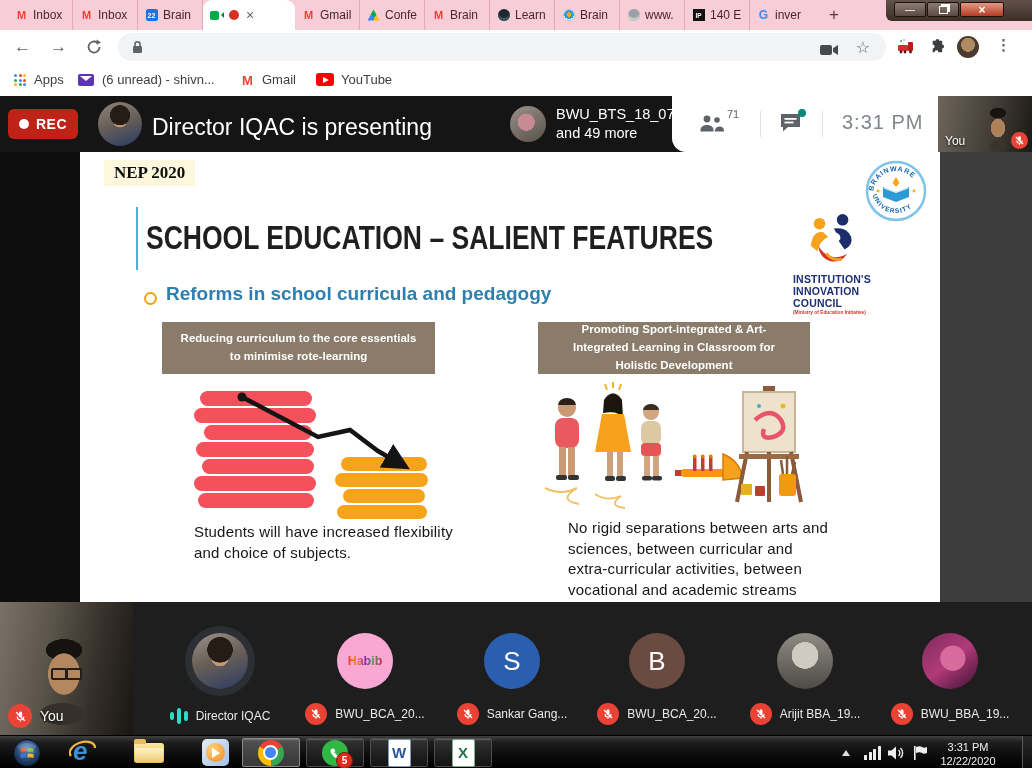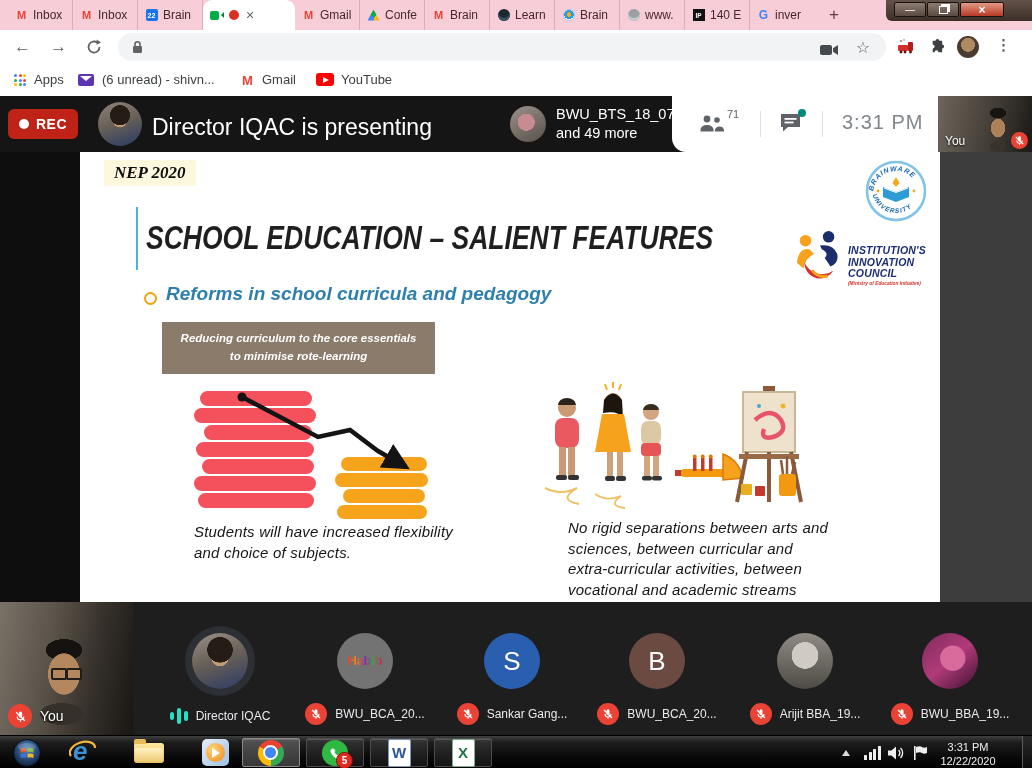--- a/index.html
+++ b/index.html
@@ -68,39 +68,39 @@
   .youthumb{left:938px;top:96px;width:94px;height:56px;
      background:radial-gradient(ellipse 13px 9px at 60px 50px,#3a332c 0 60%,transparent 61%),
                 radial-gradient(ellipse 12px 16px at 60px 32px,#ad8159 0 58%,transparent 60%),
                 radial-gradient(ellipse 13px 9px at 60px 17px,#17130f 0 60%,transparent 61%),
                 linear-gradient(100deg,#6e665c,#3f3a33 60%,#1c1916);}
   .youlabel{color:#fff;font-size:12px;font-weight:500;text-shadow:0 1px 2px #000;}
   .micoff{border-radius:50%;background:#ea4335;display:flex;align-items:center;justify-content:center;flex:0 0 auto;}
   
   .stageL{left:0;top:152px;width:80px;height:450px;background:#0e0e0e;}
   .stageR{left:940px;top:152px;width:92px;height:450px;background:#3d3d3d;}
-  .slide{left:80px;top:152px;width:860px;height:450px;background:#fff;font-style:italic;}
+  .slide{left:80px;top:152px;width:860px;height:450px;background:#fff;}
   .nep{left:24px;top:8px;background:#fcf7dd;padding:3px 10px;font-family:"Liberation Serif",serif;font-weight:bold;font-size:17px;color:#0d0d0d;}
   .trule{left:56px;top:55px;width:2px;height:63px;background:#4ab4d8;}
   .stitle{left:66px;top:66px;font-size:34px;font-weight:600;color:#1f1f1f;white-space:nowrap;transform:scaleX(.78);transform-origin:0 50%;font-family:"Liberation Sans",sans-serif;}
   .bring{left:64px;top:140px;width:9px;height:9px;border:2.5px solid #f0a30a;border-radius:50%;}
   .btext{left:86px;top:131px;font-size:19px;font-weight:bold;color:#2e7fad;}
   .bbox{top:170px;height:52px;background:#8a7b6a;color:#fff;font-weight:bold;font-size:11.5px;text-align:center;display:flex;align-items:center;justify-content:center;padding:4px 18px;box-sizing:border-box;line-height:1.55;}
   .bbox.l{left:82px;width:273px;}
   .bbox.r{left:458px;width:272px;}
   .illusL{left:100px;top:233px;width:300px;height:130px;}
   .bk{border-radius:9px;background:#f4515c;height:15px;margin-top:2px;}
   .stack-red{left:14px;top:4px;width:132px;}
   .stack-org{left:155px;top:70px;width:100px;}
   .stack-org .bk{background:#f7a41d;height:14px;}
   .capt{color:#161616;font-size:15px;line-height:1.38;letter-spacing:.2px;margin-left:30px;}
   .capL{left:84px;top:370px;width:265px;}
   .capR{left:458px;top:366px;width:262px;}
   .unilogo{left:785px;top:8px;width:62px;height:62px;}
-  .iic{left:713px;top:76px;display:flex;gap:5px;align-items:flex-end;}
+  .iic{left:713px;top:59px;display:flex;gap:5px;align-items:center;flex-direction:column;}
   .iictxt{font-size:10.5px;font-weight:bold;color:#1c2e74;line-height:1.12;letter-spacing:.2px;}
   .iicsub{font-size:4.8px;color:#d63229;font-weight:bold;margin-top:1px;}
   
   .strip{left:0;top:602px;width:1032px;height:133px;background:#1e1e1e;}
   .selfview{left:0;top:0;width:133px;height:133px;
      background:radial-gradient(ellipse 36px 18px at 62px 112px,#35302a 0 60%,transparent 61%),
                 radial-gradient(ellipse 27px 35px at 64px 72px,#b5875f 0 58%,transparent 60%),
                 radial-gradient(ellipse 30px 18px at 64px 48px,#15120f 0 60%,transparent 61%),
                 linear-gradient(100deg,#7a7167 0%,#5c554b 35%,#342f29 70%,#191613 100%);}
   .glasses::before,.glasses::after{content:"";position:absolute;width:12px;height:8px;border:2px solid #221d18;border-radius:2px;top:0;}
@@ -336,20 +336,21 @@
 
   <div class="abs stageL"></div>
   <div class="abs stageR"></div>
   <div class="abs slide">
     <span class="abs nep">NEP 2020</span>
     <span class="abs trule"></span>
     <span class="abs stitle">SCHOOL EDUCATION – SALIENT FEATURES</span>
     <span class="abs bring"></span>
     <span class="abs btext">Reforms in school curricula and pedagogy</span>
     <div class="abs bbox l">Reducing curriculum to the core essentials to minimise rote-learning</div>
+    <div class="abs bbox r">Promoting Sport-integrated &amp; Art-Integrated Learning in Classroom for Holistic Development</div>
 
     <div class="abs illusL">
       <div class="abs stack-red">
         <div class="bk" style="width:112px;margin-left:6px;"></div>
         <div class="bk" style="width:122px;"></div>
         <div class="bk" style="width:108px;margin-left:10px;"></div>
         <div class="bk" style="width:118px;margin-left:2px;"></div>
         <div class="bk" style="width:112px;margin-left:8px;"></div>
         <div class="bk" style="width:122px;"></div>
         <div class="bk" style="width:116px;margin-left:4px;"></div>
@@ -487,21 +488,21 @@
         <span class="eq">
             <i></i>
             <i></i>
             <i></i>
           </span>
         <span class="pname">Director IQAC</span>
       </div>
     </div>
 
     <div class="abs tile" style="left:293px;">
-      <div class="pav abs" style="background:#737373;">
+      <div class="pav abs" style="background:#f9a8d4;">
         <span class="habib">Habib</span>
       </div>
       <div class="prow">
         <span class="micoff" style="width:22px;height:22px;">
           <svg width="12" height="12" viewBox="0 0 14 14">
               <rect x="5.2" y="1.6" width="3.6" height="6.6" rx="1.8" fill="#fff"></rect>
               <path d="M3.5 7a3.5 3.5 0 0 0 7 0" stroke="#fff" stroke-width="1.3" fill="none"></path>
               <line x1="7" y1="10.5" x2="7" y2="12.6" stroke="#fff" stroke-width="1.3"></line>
               <line x1="2.4" y1="2.4" x2="11.6" y2="11.6" stroke="#fff" stroke-width="1.6"></line>
             </svg>

